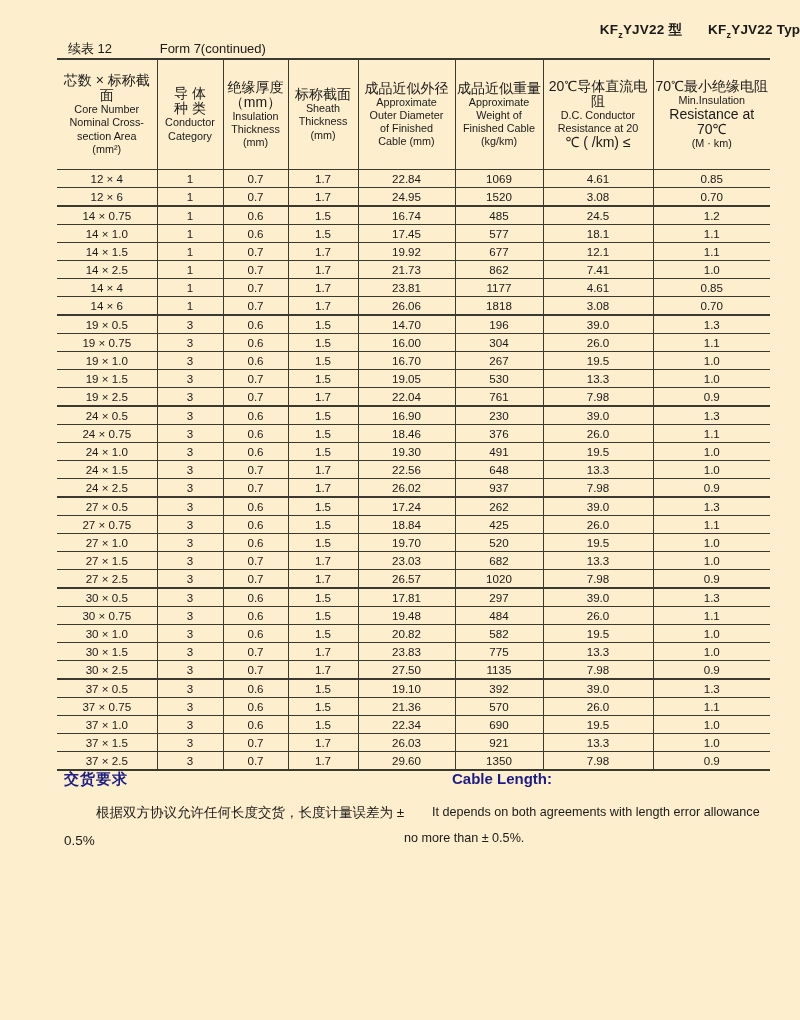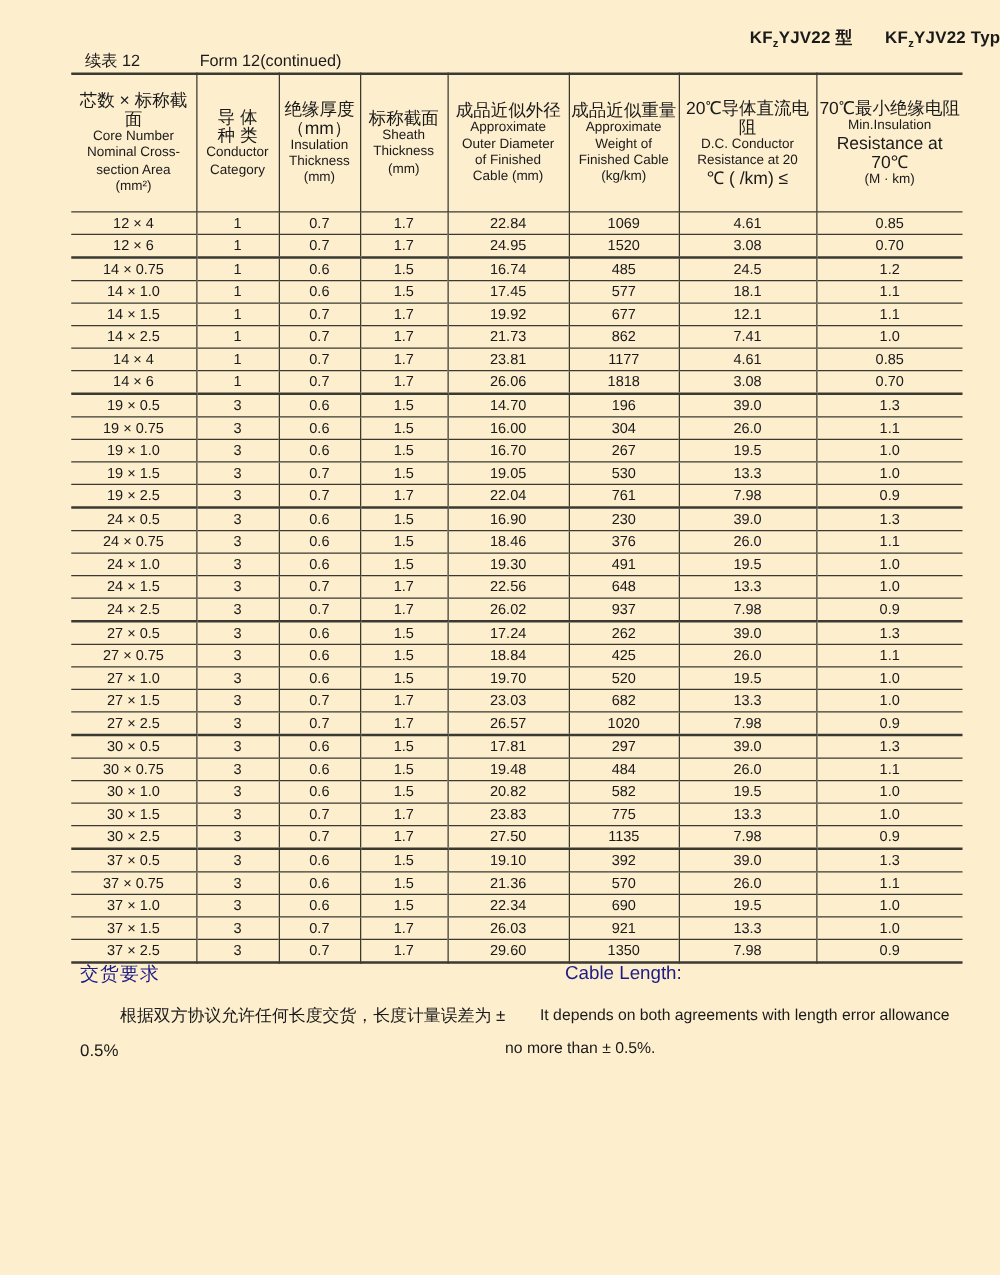--- a/index.html
+++ b/index.html
@@ -42,40 +42,40 @@
   .spec thead .hline{display:block;}
   .spec thead .cjk{font-size:14px;line-height:15px;}
   .spec tbody td{
     height:17px;text-align:center;font-size:11.6px;line-height:17px;
     padding:0;border-top:1.4px solid var(--line);white-space:nowrap;
   }
   .spec tbody tr:first-child td{border-top:none;}
   .spec tbody tr.group-start td{border-top-width:2.2px;}
   
   .note-title{
-    position:absolute;color:var(--heading);font-weight:400;font-size:15px;white-space:nowrap;
+    position:absolute;color:var(--heading);font-weight:700;font-size:15px;white-space:nowrap;
   }
   .note-title-cn{left:64px;top:770px;letter-spacing:1px;}
   .note-title-en{left:452px;top:770px;}
   .note-body{position:absolute;font-size:13px;color:var(--text);}
   .note-body-cn{left:64px;top:799px;width:348px;line-height:28px;text-indent:32px;font-size:13.5px;}
   .note-body-en{left:404px;top:799px;width:372px;line-height:26px;text-indent:28px;font-size:12.6px;}
 </style>
 </head>
 <body>
 
 <div class="page">
 
   <div class="model-line">
     <span><span>KF</span><sub>z</sub><span>YJV22 型</span></span><span class="model-gap"></span><span><span>KF</span><sub>z</sub><span>YJV22 Type</span></span>
   </div>
 
   <div class="form-line">
     <span class="form-cn">续表 12</span>
-    <span class="form-en">Form 12(continued)</span>
+    <span class="form-en">Form 7(continued)</span>
   </div>
 
   <table class="spec">
     <colgroup>
       <col style="width:100px">
         <col style="width:66px">
         <col style="width:65px">
         <col style="width:70px">
       <col style="width:97px">
         <col style="width:88px">

